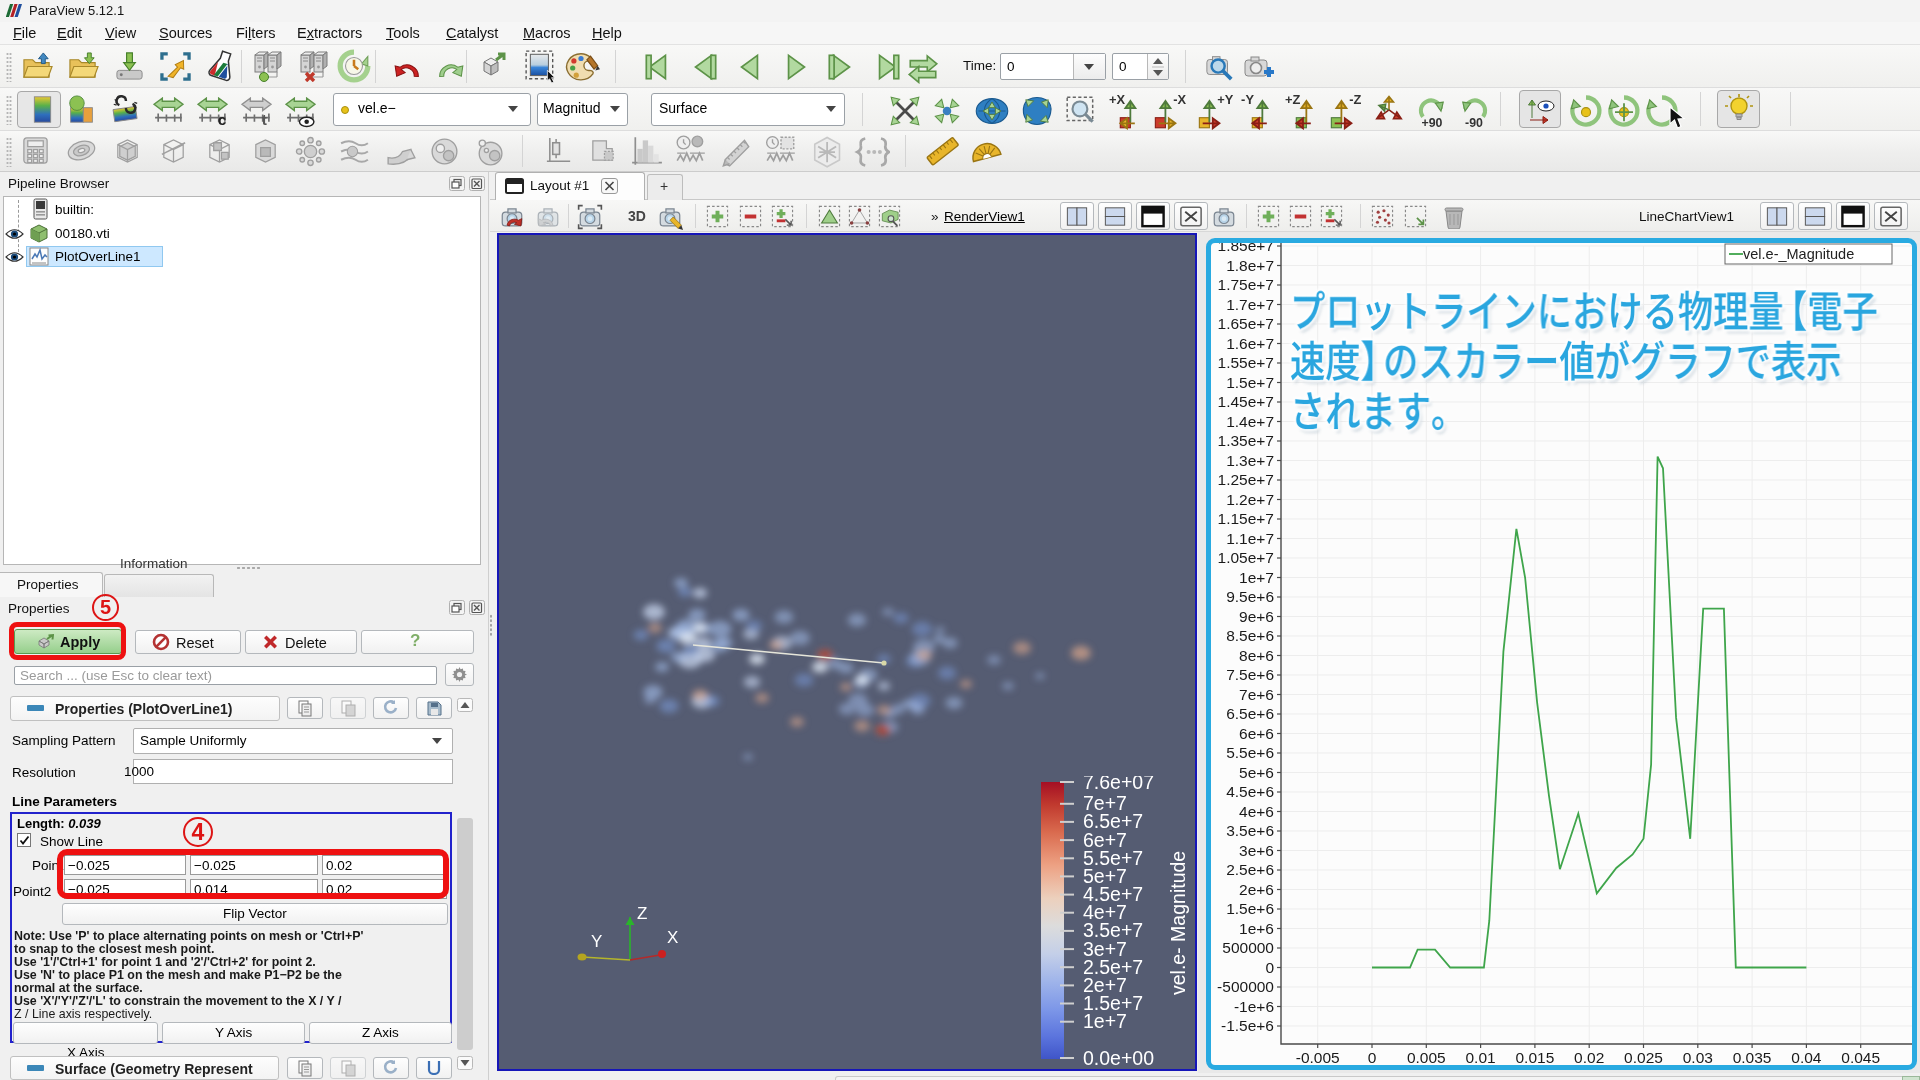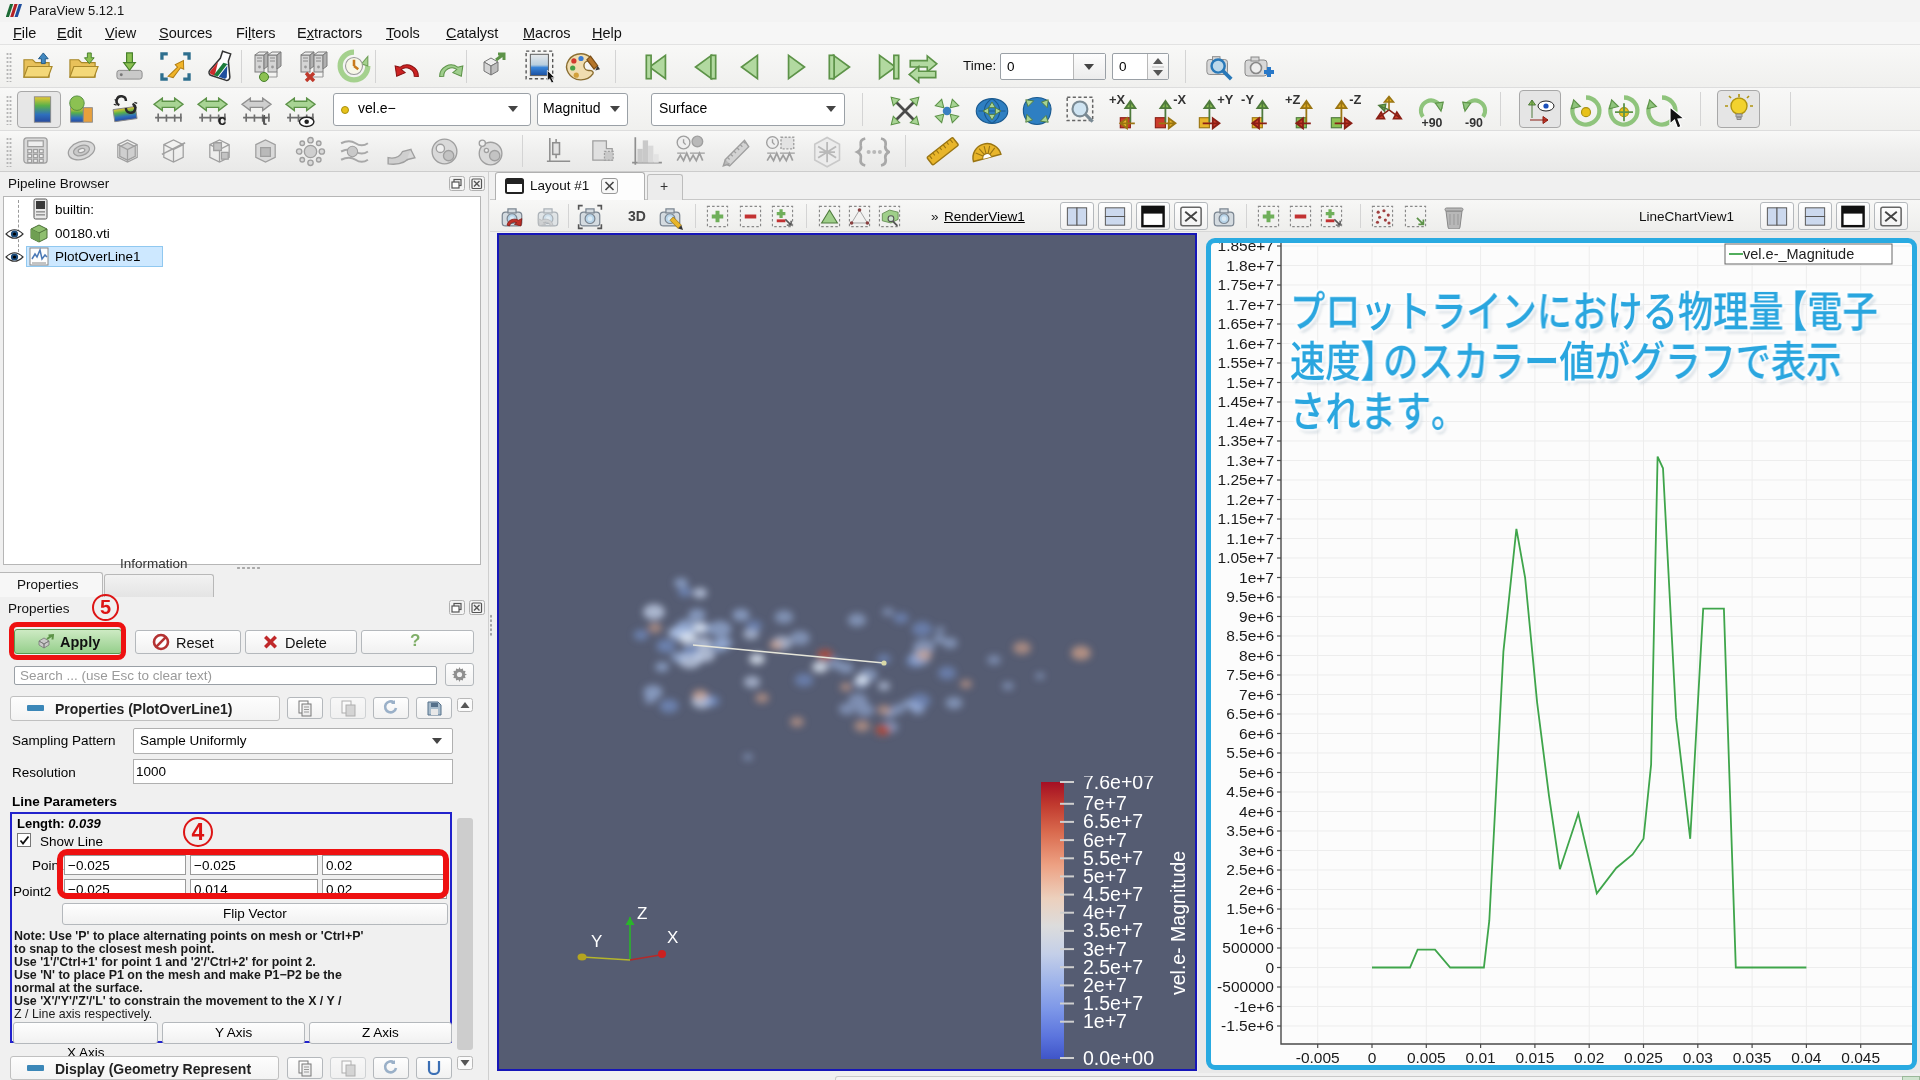--- a/index.html
+++ b/index.html
@@ -713,21 +713,21 @@
     <rect x="0.5" y="0.5" width="15" height="13" rx="2" fill="#fafafa" stroke="#b8b8b8"></rect>
     <path d="M8 10 l-4.5 -6 h9 z" fill="#555"></path>
   </svg>
 <div class="abs" style="left:457px;top:818px;width:16px;height:232px;background:#cdcdcd;border-radius:3px;"></div>
 <div class="txt" style="left:12px;top:733px;font-size:13.5px;">Sampling Pattern</div>
 <div class="combo" style="left:133px;top:728px;width:320px;height:26px;border-radius:2px;border-color:#b0b0b0;"></div>
 <div class="txt" style="left:140px;top:733px;font-size:13.5px;">Sample Uniformly</div>
 <div class="carr" style="left:432px;top:738px;"></div>
 <div class="txt" style="left:12px;top:765px;font-size:13.5px;">Resolution</div>
 <div class="field" style="left:133px;top:759px;width:320px;height:25px;border-color:#b0b0b0;"></div>
-<div class="txt" style="left:136px;top:764px;font-size:13.5px;">1000</div>
+<div class="txt" style="left:124px;top:764px;font-size:13.5px;">1000</div>
 <div class="txt" style="left:12px;top:794px;font-size:13.5px;font-weight:bold;">Line Parameters</div>
 <div class="abs" style="left:10px;top:812px;width:442px;height:231px;border:2px solid #2222cc;"></div>
 <div class="txt" style="left:17px;top:816px;font-size:13px;font-weight:bold;">Length: <span style="font-style:italic;">0.039</span></div>
 <div class="field" style="left:17px;top:833px;width:14px;height:14px;border-color:#777;"></div>
 <svg class="abs" style="left:19px;top:835px" width="11" height="11" viewBox="0 0 11 11">
     <path d="M1.5 5.5 L4 8.5 L9.5 1.5" fill="none" stroke="#111" stroke-width="1.8"></path>
   </svg>
 <div class="txt" style="left:40px;top:834px;font-size:13.5px;">Show Line</div>
 <div class="txt" style="left:13px;top:858px;font-size:13.5px;padding-left:19px;">Point1</div>
 <div class="txt" style="left:13px;top:884px;font-size:13.5px;">Point2</div>
@@ -757,21 +757,21 @@
 <div class="abs" style="left:162px;top:1022px;width:143px;height:22px;background:linear-gradient(#fefefe,#f1f1f1);border:1px solid #b4b8bc;border-radius:3px;"></div>
 <div class="txt" style="left:215px;top:1025px;font-size:13.5px;">Y Axis</div>
 <div class="abs" style="left:309px;top:1022px;width:143px;height:22px;background:linear-gradient(#fefefe,#f1f1f1);border:1px solid #b4b8bc;border-radius:3px;"></div>
 <div class="txt" style="left:362px;top:1025px;font-size:13.5px;">Z Axis</div>
 <div class="abs" style="left:9px;top:622px;width:117px;height:38px;border:5px solid #ee1111;border-radius:8px;"></div>
 <div class="abs" style="left:57px;top:849px;width:392px;height:50px;border:6px solid #ee1111;border-radius:10px;"></div>
 <div class="abs" style="left:92px;top:594px;width:27px;height:27px;border:2.5px solid #dd1515;border-radius:50%;color:#dd1515;font-size:20px;font-weight:bold;text-align:center;line-height:23px;">5</div>
 <div class="abs" style="left:183px;top:817px;width:30px;height:30px;border:2.5px solid #dd1515;border-radius:50%;color:#dd1515;font-size:23px;font-weight:bold;text-align:center;line-height:26px;">4</div>
 <div class="abs" style="left:10px;top:1056px;width:269px;height:24px;background:linear-gradient(#fdfdfd,#f3f3f3);border:1px solid #c0c0c0;border-radius:3px;"></div>
 <div class="abs" style="left:27px;top:1065px;width:17px;height:6px;background:#3b87b8;border-radius:1px;"></div>
-<div class="txt" style="left:55px;top:1061px;font-size:14px;font-weight:bold;color:#222;">Display (Geometry Represent</div>
+<div class="txt" style="left:55px;top:1061px;font-size:14px;font-weight:bold;color:#222;">Surface (Geometry Represent</div>
 <div class="btn" style="left:287px;top:1057px;width:36px;height:22px;opacity:1;"></div>
 <svg class="abs" style="left:296px;top:1059px;opacity:1" width="18" height="18" viewBox="0 0 18 18">
     <rect x="3" y="2" width="9" height="12" fill="#fff" stroke="#777"></rect>
     <rect x="6" y="5" width="9" height="12" fill="#eee" stroke="#777"></rect>
     <path d="M8 8 h5 M8 10.5 h5 M8 13 h5" stroke="#999"></path>
   </svg>
 <div class="btn" style="left:330px;top:1057px;width:36px;height:22px;opacity:0.55;"></div>
 <svg class="abs" style="left:339px;top:1059px;opacity:0.55" width="18" height="18" viewBox="0 0 18 18">
     <rect x="3" y="2" width="9" height="12" fill="#fff" stroke="#777"></rect>
     <rect x="7" y="6" width="9" height="11" fill="#bcbcbc" stroke="#777"></rect>

